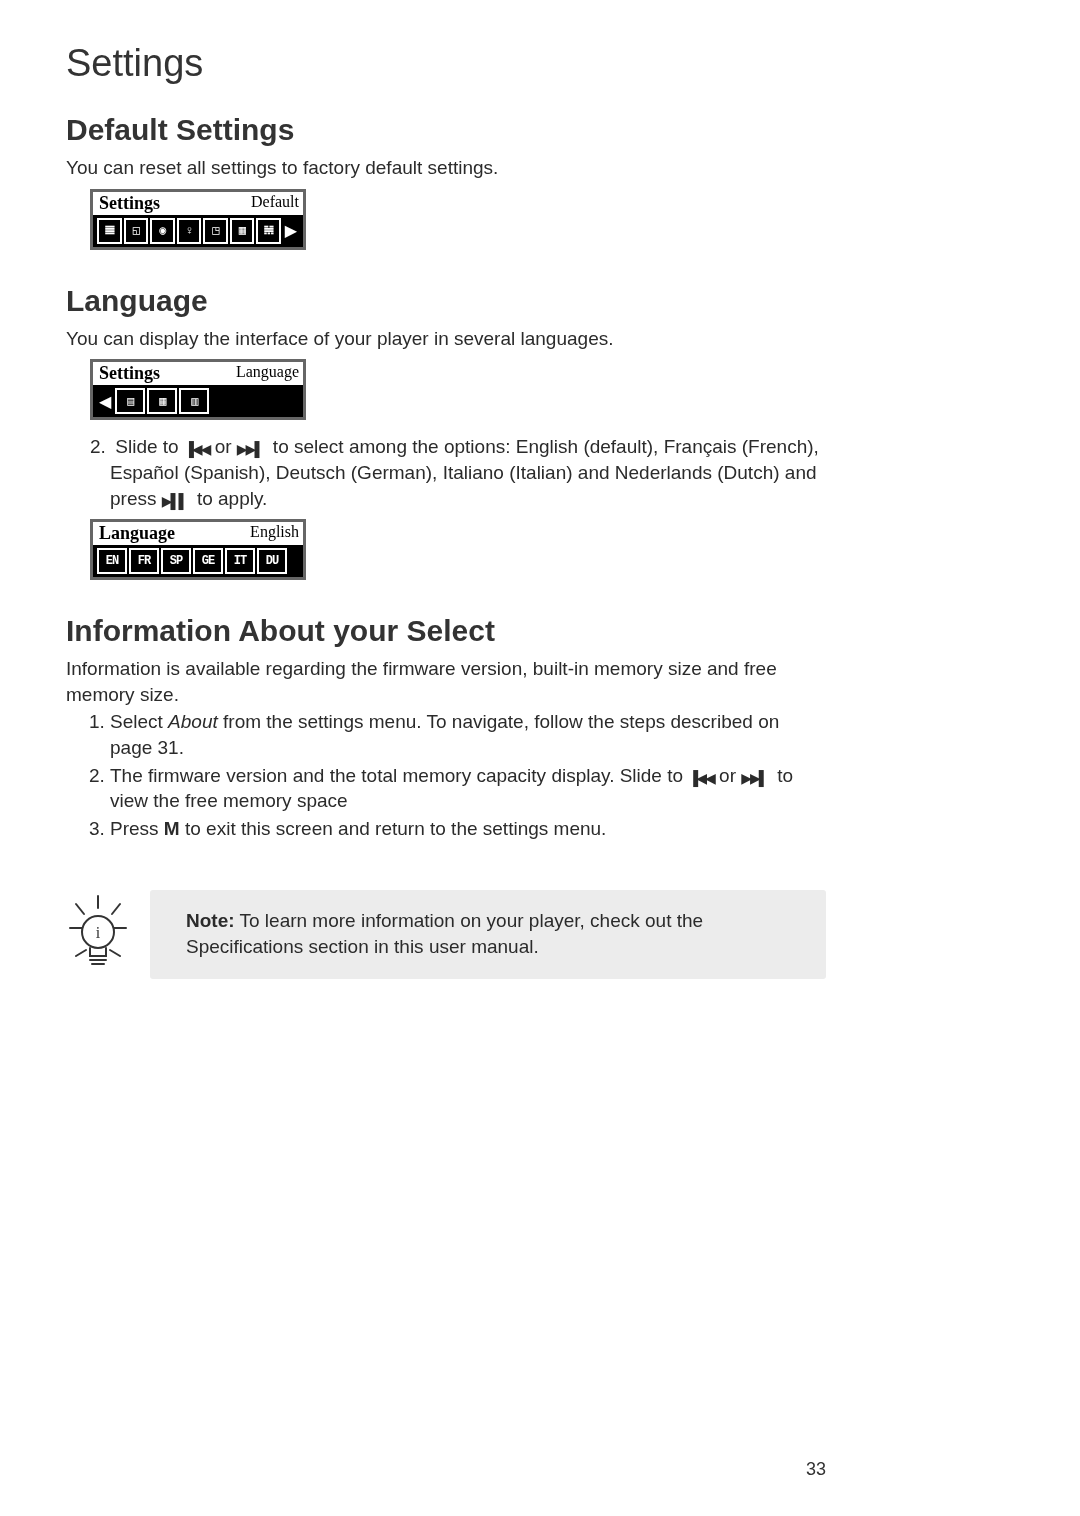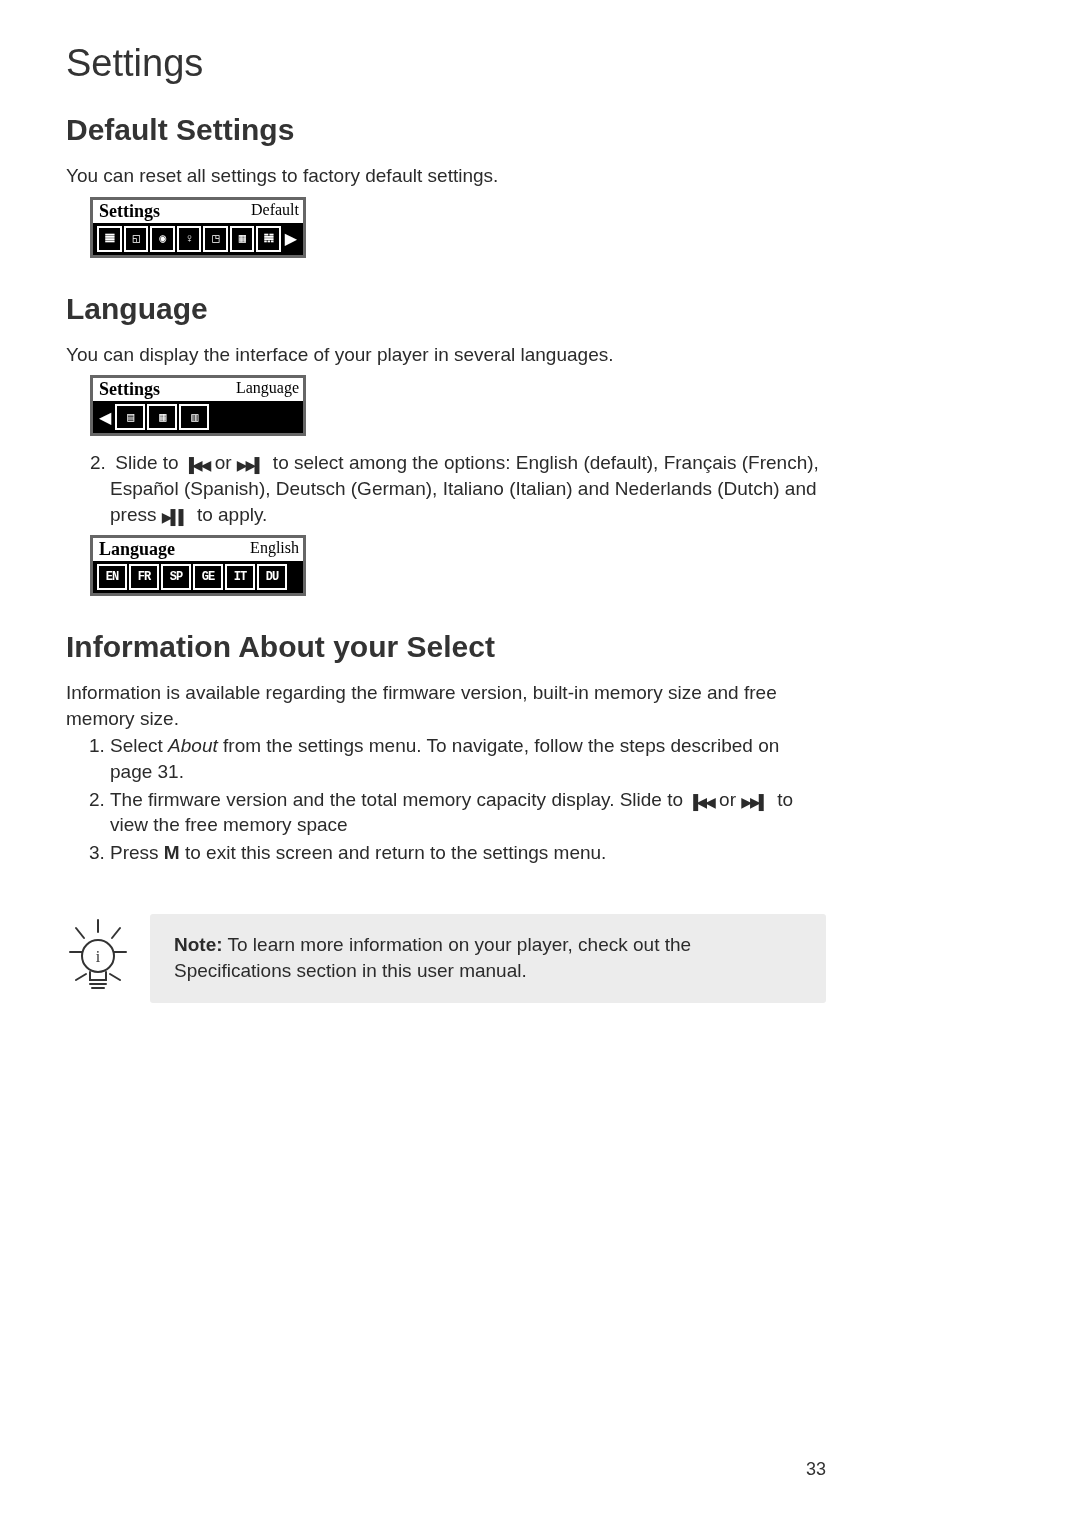--- a/index.html
+++ b/index.html
@@ -23,21 +23,21 @@
     color: #333;
   }
   h2.section {
     font-weight: 700;
     font-size: 30px;
     margin: 24px 0 4px 0;
     color: #333;
   }
   p.intro {
     font-size: 19px;
-    margin: 16px 0 2px 0;
+    margin: 8px 0 2px 0;
     line-height: 1.35;
   }
   ol {
     font-size: 19px;
     margin: 0 0 8px 0;
     padding-left: 44px;
     line-height: 1.35;
   }
   ol li { margin-bottom: 2px; }
   .italic { font-style: italic; }
@@ -114,21 +114,21 @@
   .note-box {
     margin-top: 48px;
     display: flex;
     align-items: center;
     gap: 20px;
   }
   .note-body {
     flex: 1;
     background: #ececec;
     border-radius: 3px;
-    padding: 18px 24px;
+    padding: 18px 36px;
     font-size: 19px;
     line-height: 1.4;
   }
   .page-number {
     position: absolute;
     bottom: 36px;
     right: 66px;
     font-size: 18px;
     color: #333;
   }

